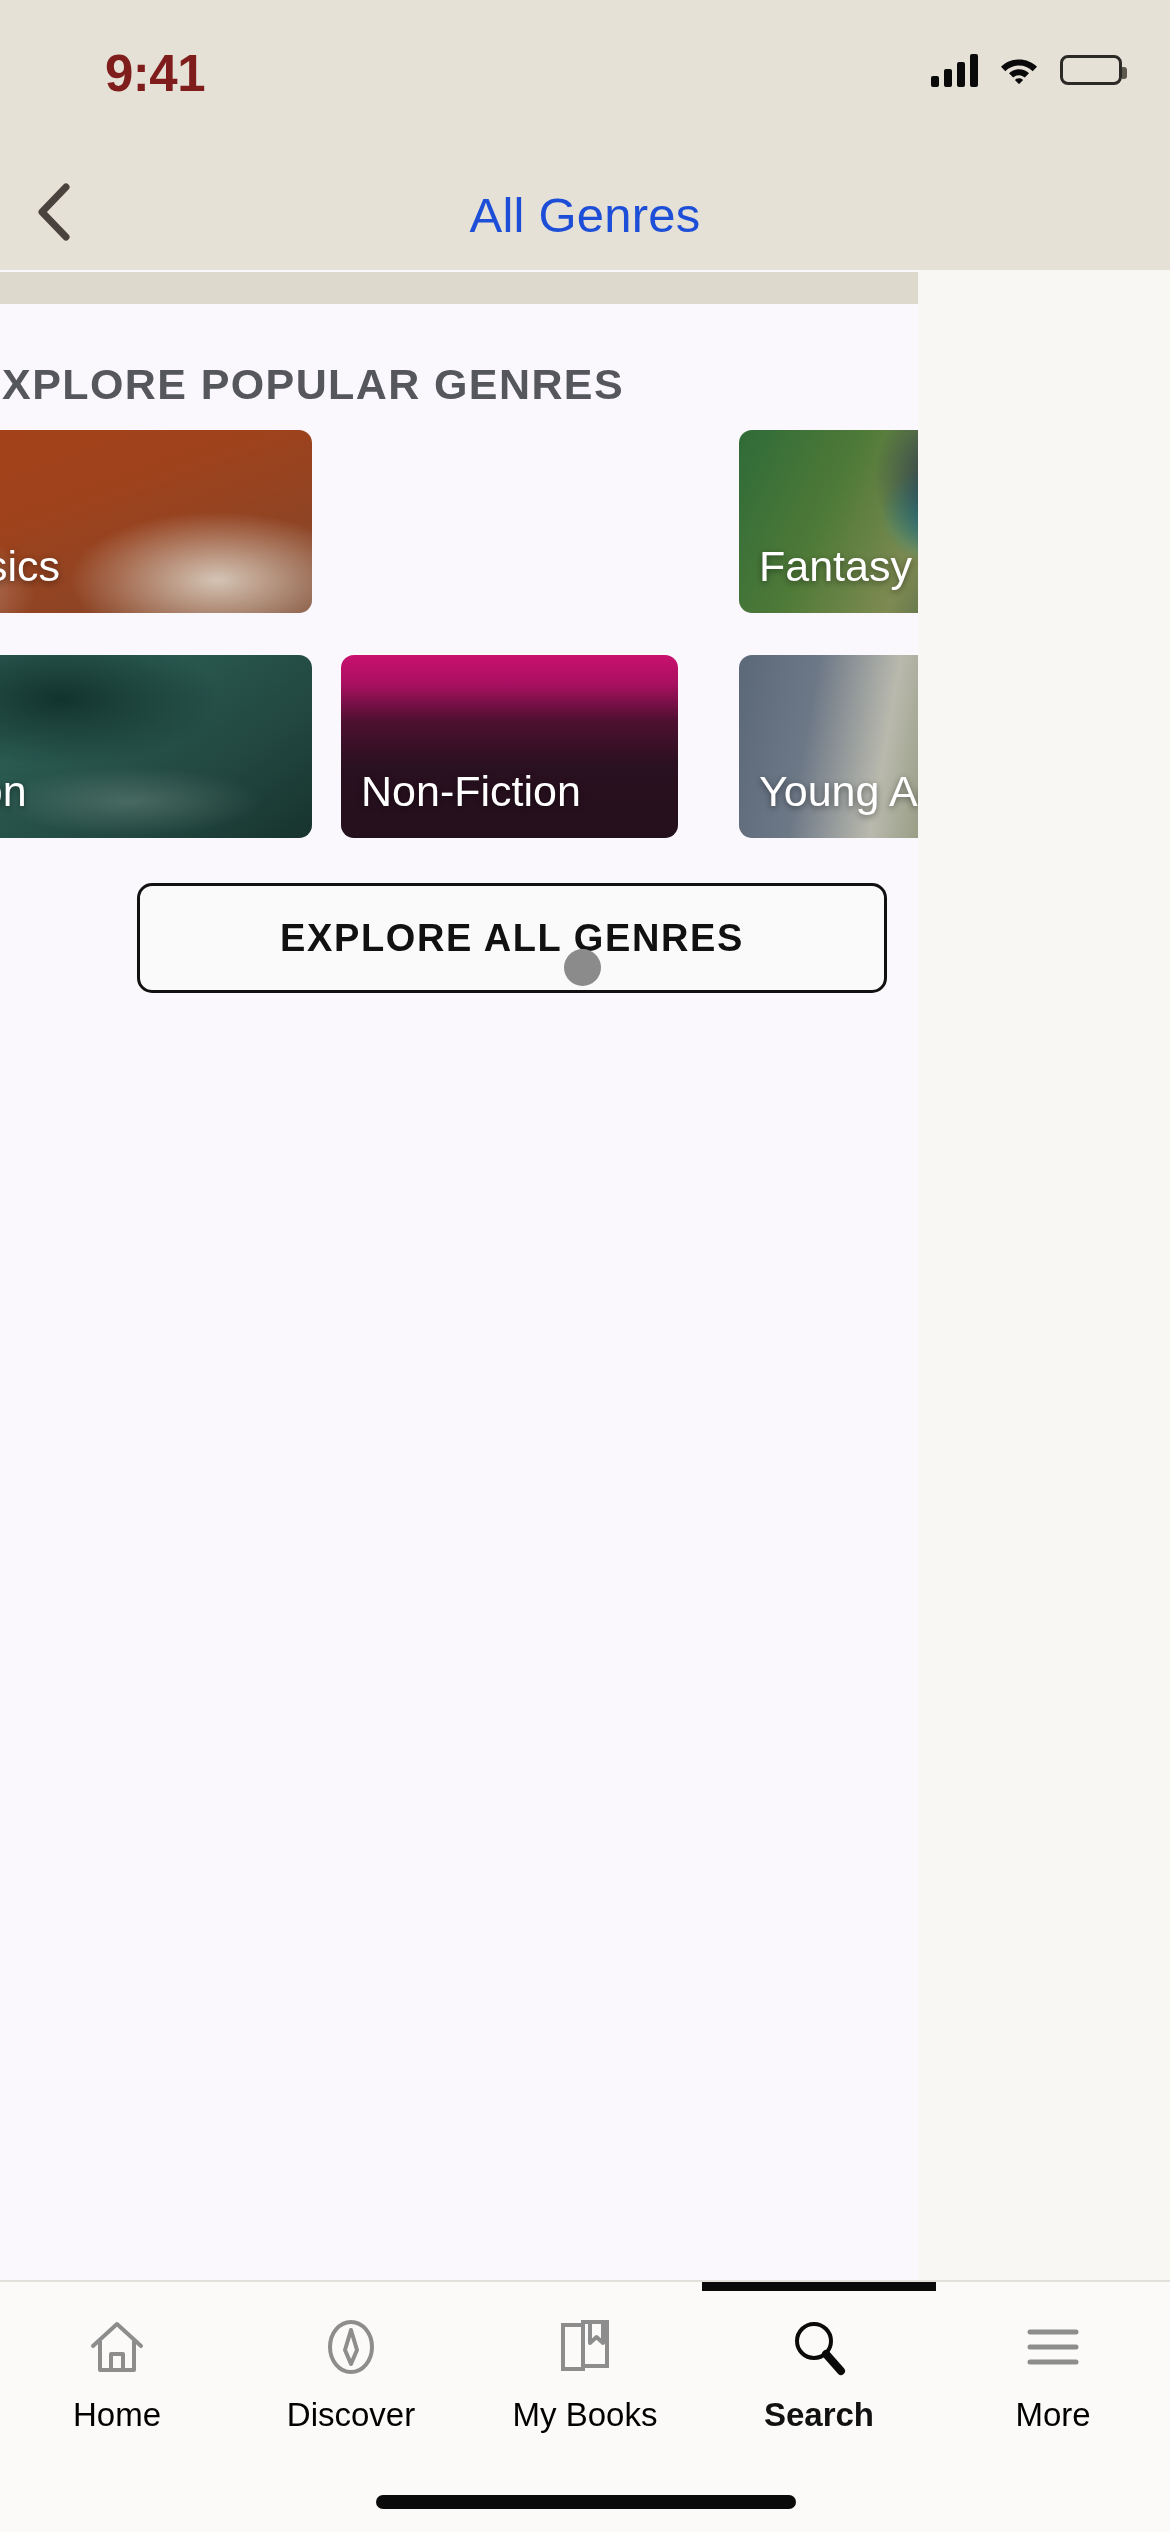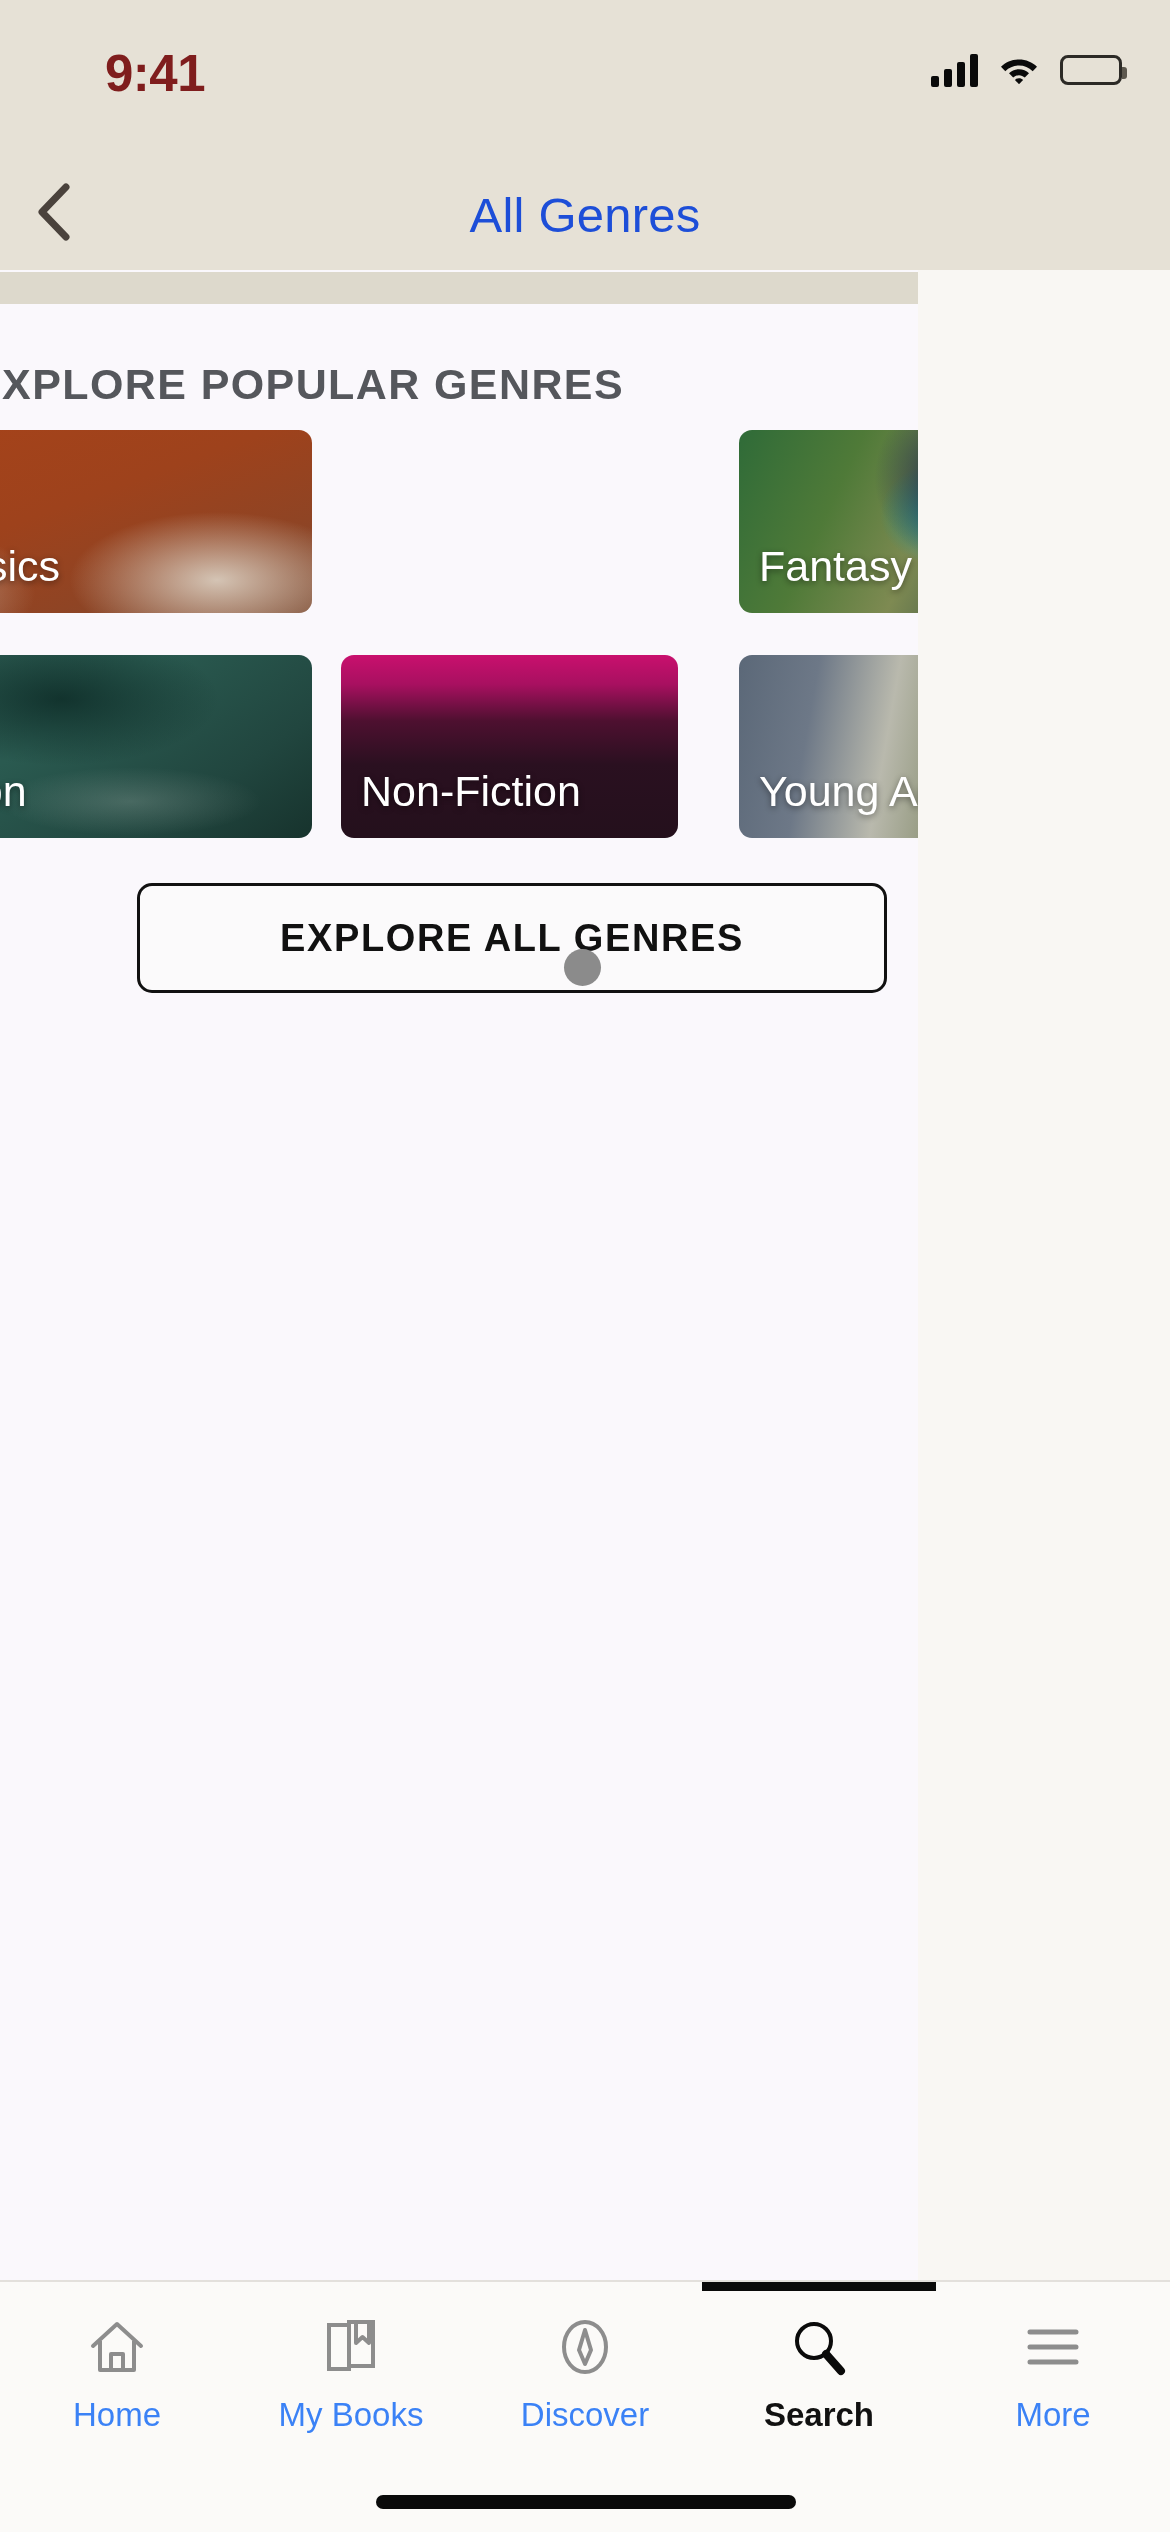--- a/index.html
+++ b/index.html
@@ -150,21 +150,21 @@
   #tab-indicator {
     position:absolute; left:702px; top:0; width:234px; height:9px;
     background:#0a0a0a;
   }
   #tabs { position:absolute; left:0; top:0; width:1170px; display:flex; }
   .tab {
     flex:1; height:190px; padding-top:36px;
     display:flex; flex-direction:column; align-items:center; gap:20px;
   }
   .tab .ticon { height:58px; display:flex; align-items:center; justify-content:center; }
-  .tab .tlabel { font-size:33px; color:#3b82f6; }
+  .tab .tlabel { font-size:33px; color:#000000; }
   .tab.active .tlabel { color:#111; font-weight:700; }
 
   #home-indicator {
     position:absolute; left:376px; top:2495px;
     width:420px; height:14px; background:#0a0a0a; border-radius:7px;
   }
 </style>
 </head>
 <body>
 
@@ -249,38 +249,38 @@
             <path d="M11 21 V50 H45 V21" fill="none" stroke="#8d8d8d" stroke-width="4" stroke-linejoin="round"></path>
             <path d="M22 50 V34 H34 V50" fill="none" stroke="#8d8d8d" stroke-width="4" stroke-linejoin="round"></path>
           </svg>
         </span>
         <span class="tlabel">Home</span>
       </div>
 
       <div class="tab">
         <span class="ticon">
           <svg width="56" height="56" viewBox="0 0 56 56">
+            <ellipse cx="28" cy="28" rx="21" ry="25" fill="none" stroke="#8d8d8d" stroke-width="4"></ellipse>
+            <path d="M28 11 L34 31 L28 45 L22 31 Z" fill="none" stroke="#8d8d8d" stroke-width="4" stroke-linejoin="round"></path>
+          </svg>
+        </span>
+        <span class="tlabel">Discover</span>
+      </div>
+
+      <div class="tab">
+        <span class="ticon">
+          <svg width="56" height="56" viewBox="0 0 56 56">
             <rect x="6" y="6" width="20" height="44" fill="none" stroke="#8d8d8d" stroke-width="4"></rect>
             <rect x="26" y="3" width="24" height="44" fill="none" stroke="#8d8d8d" stroke-width="4"></rect>
             <path d="M33 3 V24 L39.5 18 L46 24 V3" fill="none" stroke="#8d8d8d" stroke-width="4" stroke-linejoin="round"></path>
           </svg>
         </span>
         <span class="tlabel">My Books</span>
       </div>
 
-      <div class="tab">
-        <span class="ticon">
-          <svg width="56" height="56" viewBox="0 0 56 56">
-            <ellipse cx="28" cy="28" rx="21" ry="25" fill="none" stroke="#8d8d8d" stroke-width="4"></ellipse>
-            <path d="M28 11 L34 31 L28 45 L22 31 Z" fill="none" stroke="#8d8d8d" stroke-width="4" stroke-linejoin="round"></path>
-          </svg>
-        </span>
-        <span class="tlabel">Discover</span>
-      </div>
-
       <div class="tab active">
         <span class="ticon">
           <svg width="58" height="58" viewBox="0 0 58 58">
             <circle cx="24" cy="23" r="17" fill="none" stroke="#0a0a0a" stroke-width="4"></circle>
             <path d="M36 36 L51 53" fill="none" stroke="#0a0a0a" stroke-width="8" stroke-linecap="round"></path>
           </svg>
         </span>
         <span class="tlabel">Search</span>
       </div>
 

